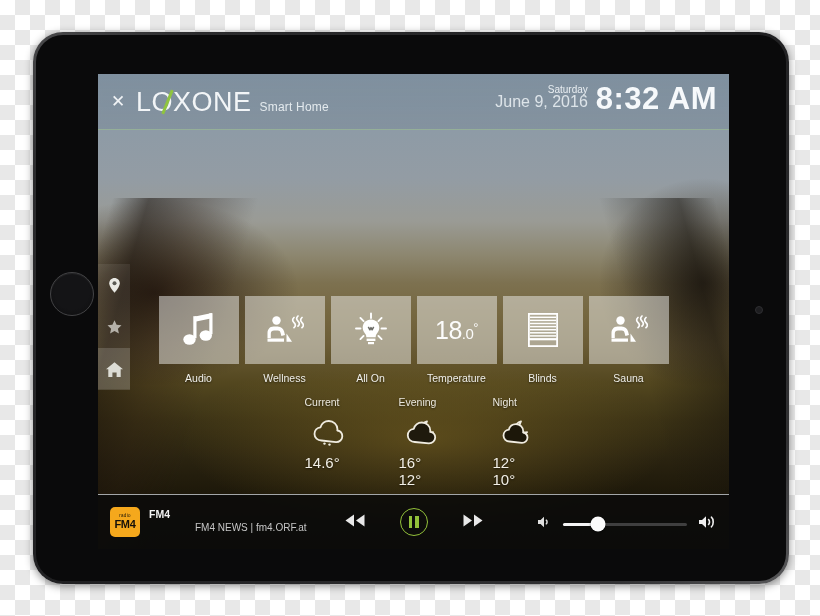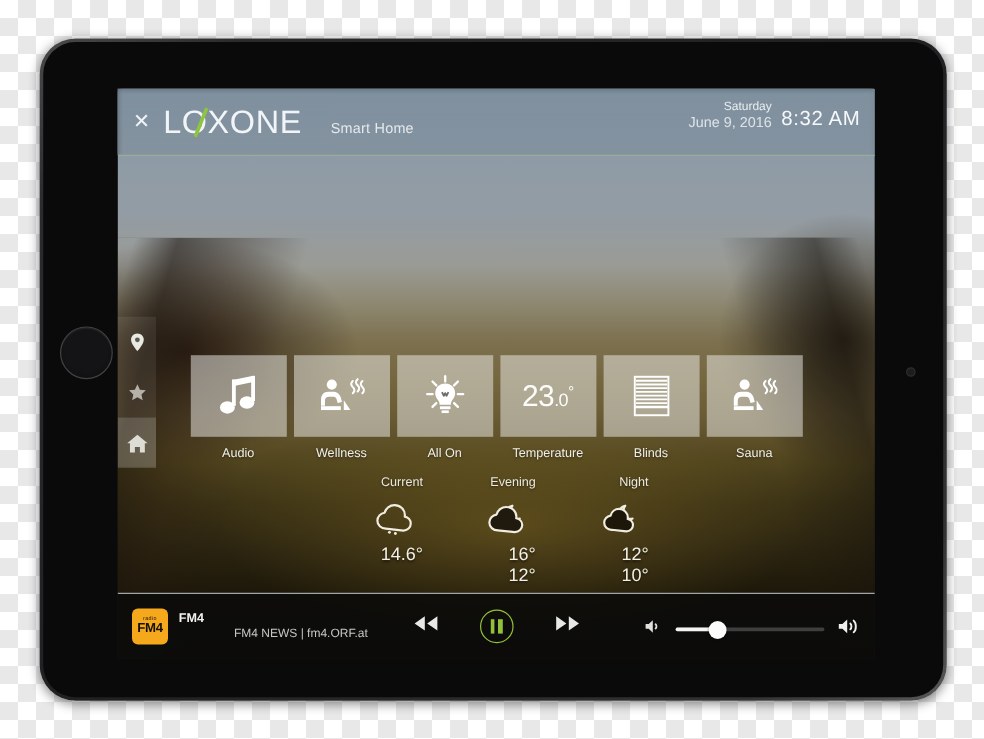--- a/index.html
+++ b/index.html
@@ -103,21 +103,21 @@
   }
   #close-icon {
     position: absolute; left: 12px; top: 20px;
     width: 16px; height: 16px;
     color: #f0f3f5;
     font-size: 17px; line-height: 15px; text-align: center;
     font-weight: 300;
   }
   #brand {
     position: absolute; left: 38px; top: 13px;
-    display: flex; align-items: baseline; gap: 24px;
+    display: flex; align-items: baseline; gap: 8px;
   }
   #brand-logo {
     position: relative;
     font-size: 27px;
     letter-spacing: .5px;
     color: #f2f5f7;
     font-weight: 300;
   }
   #brand-slash {
     position: absolute;
@@ -132,24 +132,24 @@
     color: #e4eaee;
     font-weight: 300;
     letter-spacing: .2px;
   }
   #datetime {
     position: absolute; right: 12px; top: 10px;
     display: flex; align-items: flex-end; gap: 8px;
   }
   #date-block { text-align: right; padding-bottom: 5px; }
   #date-weekday { font-size: 10px; color: #e9eef2; line-height: 12px; }
-  #date-full { font-size: 12px; color: #dde4e9; line-height: 12px; }
+  #date-full { font-size: 16px; color: #dde4e9; line-height: 12px; }
   #clock {
-    font-size: 17px; color: #f6f9fb;
-    font-weight: 400; letter-spacing: .5px;
+    font-size: 31px; color: #f6f9fb;
+    font-weight: 700; letter-spacing: .5px;
     line-height: 29px;
   }
 
   
   #sidebar {
     position: absolute; left: 0; top: 190px;
     width: 32px; height: 125px;
     background: rgba(255,255,255,.08);
   }
   .side-item {
@@ -189,21 +189,21 @@
     text-shadow: 0 1px 2px rgba(0,0,0,.5);
   }
 
   
   #weather {
     position: absolute; left: 0; top: 322px;
     width: 100%;
     display: flex; justify-content: center; gap: 46px;
     padding-left: 18px;
   }
-  .wx { width: 48px; text-align: right; }
+  .wx { width: 48px; text-align: left; }
   .wx-label {
     font-size: 10.5px; color: #ece9df;
     text-shadow: 0 1px 2px rgba(0,0,0,.55);
   }
   .wx-icon {
     height: 34px; margin: 8px 0 4px;
     display: flex; align-items: center; justify-content: center;
   }
   .wx-temp {
     font-size: 15px; color: #f2efe6;
@@ -212,21 +212,21 @@
 
   
   #player {
     position: absolute; left: 0; bottom: 0;
     width: 100%; height: 55px;
     background: rgba(11,11,10,.88);
     border-top: 1px solid rgba(214,218,222,.75);
   }
   #player-meta {
     position: absolute; left: 12px; top: 12px;
-    display: flex; align-items: center; gap: 9px;
+    display: flex; gap: 9px;
   }
   #fm4-logo {
     width: 30px; height: 30px;
     border-radius: 5px;
     background: #f5a81c;
     display: flex; flex-direction: column;
     align-items: center; justify-content: center;
     line-height: 1;
   }
   #fm4-logo-top { font-size: 4.5px; color: #1a1408; letter-spacing: .3px; }
@@ -384,21 +384,21 @@
                 <path d="M15.3 14.8l1.6 3 1.1-2.2 1.1 2.2 1.6-3" stroke="#6d6d68" stroke-width="1.5" fill="none" stroke-linejoin="round"></path>
               </svg>
             </span>
           </div>
           <div class="tile-label">All On</div>
         </div>
 
         <div class="tile-wrap">
           <div class="tile">
             <div class="tile-temp">
-              <span>23</span>
+              <span>18</span>
               <span class="dec">.0</span>
               <span class="deg">°</span>
             </div>
           </div>
           <div class="tile-label">Temperature</div>
         </div>
 
         <div class="tile-wrap">
           <div class="tile">
             <span>

